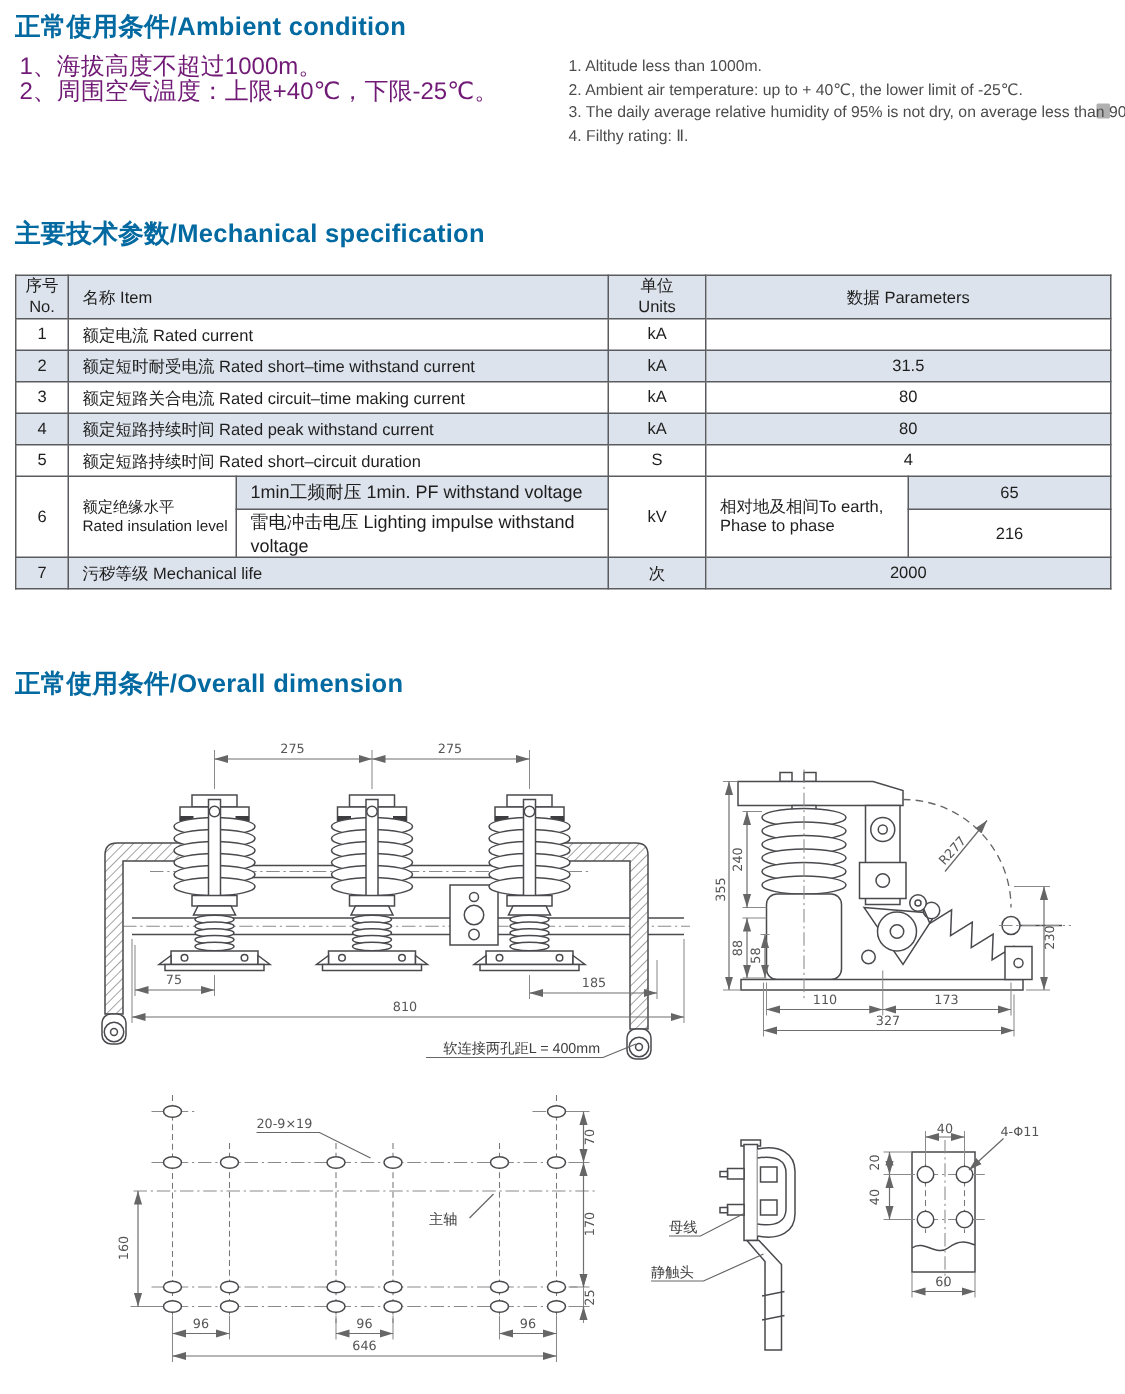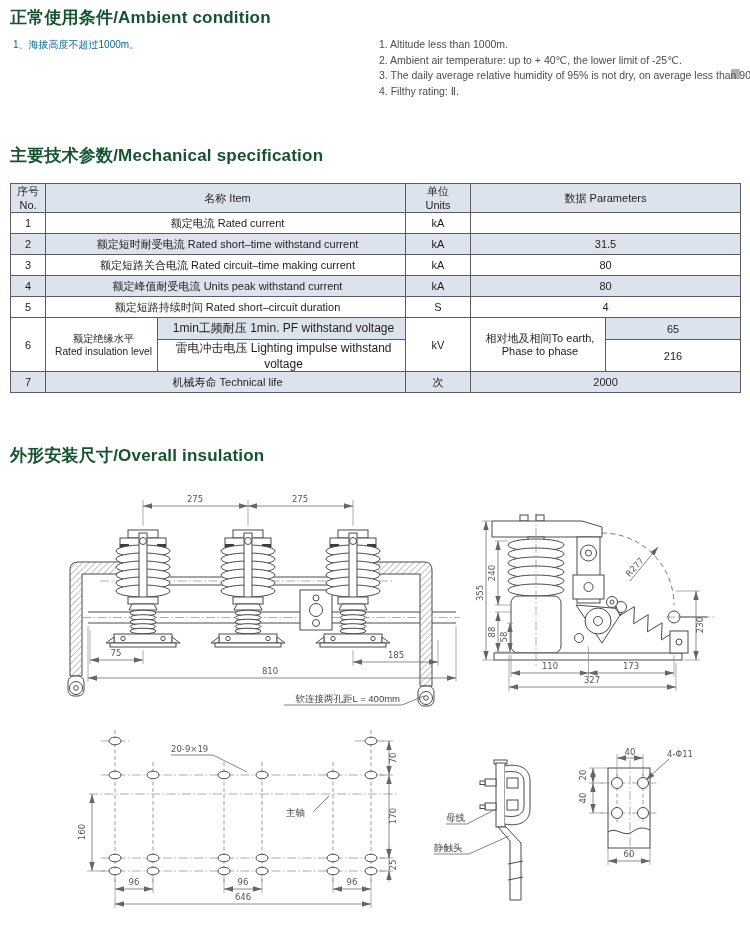--- a/index.html
+++ b/index.html
@@ -1,27 +1,27 @@
 <!DOCTYPE html>
 <html><head>
 <meta charset="utf-8">
 <style>
   html,body{margin:0;padding:0;background:#fff}
   .page{position:relative;width:750px;height:929px;background:#fff;overflow:hidden;
         font-family:"Liberation Sans","DejaVu Sans",sans-serif;color:#222}
-  .title{position:absolute;left:10px;margin:0;font-size:17px;font-weight:700;color:#14532d;letter-spacing:.2px;white-space:nowrap}
+  .title{position:absolute;left:10px;margin:0;font-size:17px;font-weight:700;color:#0369a1;letter-spacing:.2px;white-space:nowrap}
   #t-ambient{top:6px}#t-spec{top:144px}#t-dim{top:444px}
   .list{position:absolute;margin:0;padding:0;list-style:none}
   .list li{white-space:nowrap}
-  .cn{left:13px;top:37px;font-size:10px;line-height:16.5px;color:#0369a1}
+  .cn{left:13px;top:37px;font-size:16px;line-height:16.5px;color:#701a75}
   .en{left:379px;top:37px;font-size:10.5px;line-height:15.5px;color:#4c4c4c}
   .edge-mark{position:absolute;left:731px;top:69px;width:9px;height:10px;background:#8f8f8f;opacity:.7;border-radius:1px}
   table.spec{position:absolute;left:10px;top:183px;width:730px;border-collapse:collapse;table-layout:fixed;font-size:11px;color:#1e1e1e}
   .spec th,.spec td{border:1px solid #5a5c5f;text-align:center;padding:0 5px;font-weight:normal;overflow:hidden}
-  .spec .lft{text-align:center;padding-left:9px}
+  .spec .lft{text-align:left;padding-left:9px}
   .spec .shade{background:#dde3ec}
   .spec .h42{height:25px}.spec .r21{height:21px}.spec .r22{height:22px}
   .db{display:block;line-height:14px}
   .two{line-height:13px}
   .fit{font-size:12px}.fit2{font-size:10.2px}.small{font-size:11px}
   svg.draw{position:absolute;overflow:visible}
   #svg-front{left:40px;top:490px}
   #svg-side{left:478px;top:505px}
   #svg-plan{left:75px;top:722px}
   #svg-contact{left:420px;top:752px}
@@ -55,20 +55,21 @@
         <line x1="0" y1="0" x2="0" y2="4.5" stroke="#9a9a9a" stroke-width="1.2"></line>
       </pattern>
     </defs>
   </svg>
 
   <div class="edge-mark"></div>
 
   <h2 class="title" id="t-ambient">正常使用条件/Ambient condition</h2>
   <ul class="list cn">
     <li>1、海拔高度不超过1000m。</li>
+    <li>2、周围空气温度：上限+40℃，下限-25℃。</li>
   </ul>
   <ul class="list en">
     <li>1. Altitude less than 1000m.</li>
     <li>2. Ambient air temperature: up to + 40℃, the lower limit of -25℃.</li>
     <li>3. The daily average relative humidity of 95% is not dry, on average less than 90%.</li>
     <li>4. Filthy rating: Ⅱ.</li>
   </ul>
 
   <h2 class="title" id="t-spec">主要技术参数/Mechanical specification</h2>
   <table class="spec">
@@ -106,21 +107,21 @@
       <td class="shade" colspan="2">31.5</td>
     </tr>
     <tr class="r21">
       <td>3</td>
       <td class="lft" colspan="2">额定短路关合电流 Rated circuit–time making current</td>
       <td>kA</td>
       <td colspan="2">80</td>
     </tr>
     <tr class="r21">
       <td class="shade">4</td>
-      <td class="shade lft" colspan="2">额定峰值耐受电流 Units peak withstand current</td>
+      <td class="shade lft" colspan="2">额定短路持续时间 Rated peak withstand current</td>
       <td class="shade">kA</td>
       <td class="shade" colspan="2">80</td>
     </tr>
     <tr class="r21">
       <td>5</td>
       <td class="lft" colspan="2">额定短路持续时间 Rated short–circuit duration</td>
       <td>S</td>
       <td colspan="2">4</td>
     </tr>
     <tr class="r22">
@@ -136,28 +137,28 @@
             <span class="db two">Phase to phase</span>
       </td>
       <td class="shade">65</td>
     </tr>
     <tr class="r22">
       <td class="lft fit">雷电冲击电压 Lighting impulse withstand voltage</td>
       <td>216</td>
     </tr>
     <tr class="r21">
       <td class="shade">7</td>
-      <td class="shade lft" colspan="2">机械寿命 Technical life</td>
+      <td class="shade lft" colspan="2">污秽等级 Mechanical life</td>
       <td class="shade">次</td>
       <td class="shade" colspan="2">2000</td>
     </tr>
   </tbody>
     </table>
 
-  <h2 class="title" id="t-dim">外形安装尺寸/Overall insulation</h2>
+  <h2 class="title" id="t-dim">正常使用条件/Overall dimension</h2>
 
   <svg class="draw" id="svg-front" width="420" height="235" viewBox="0 0 420 235">
     <defs>
       <g id="pole">
         <rect class="fw" x="-15" y="0" width="30" height="8"></rect>
         <rect class="fw" x="-23" y="8" width="46" height="9"></rect>
         <rect class="fb" x="-23" y="14" width="9" height="7"></rect>
         <rect class="fb" x="14" y="14" width="9" height="7"></rect>
         <ellipse class="fw" cx="0" cy="21" rx="27" ry="6"></ellipse>
         <ellipse class="fw" cx="0" cy="29" rx="27" ry="6"></ellipse>

